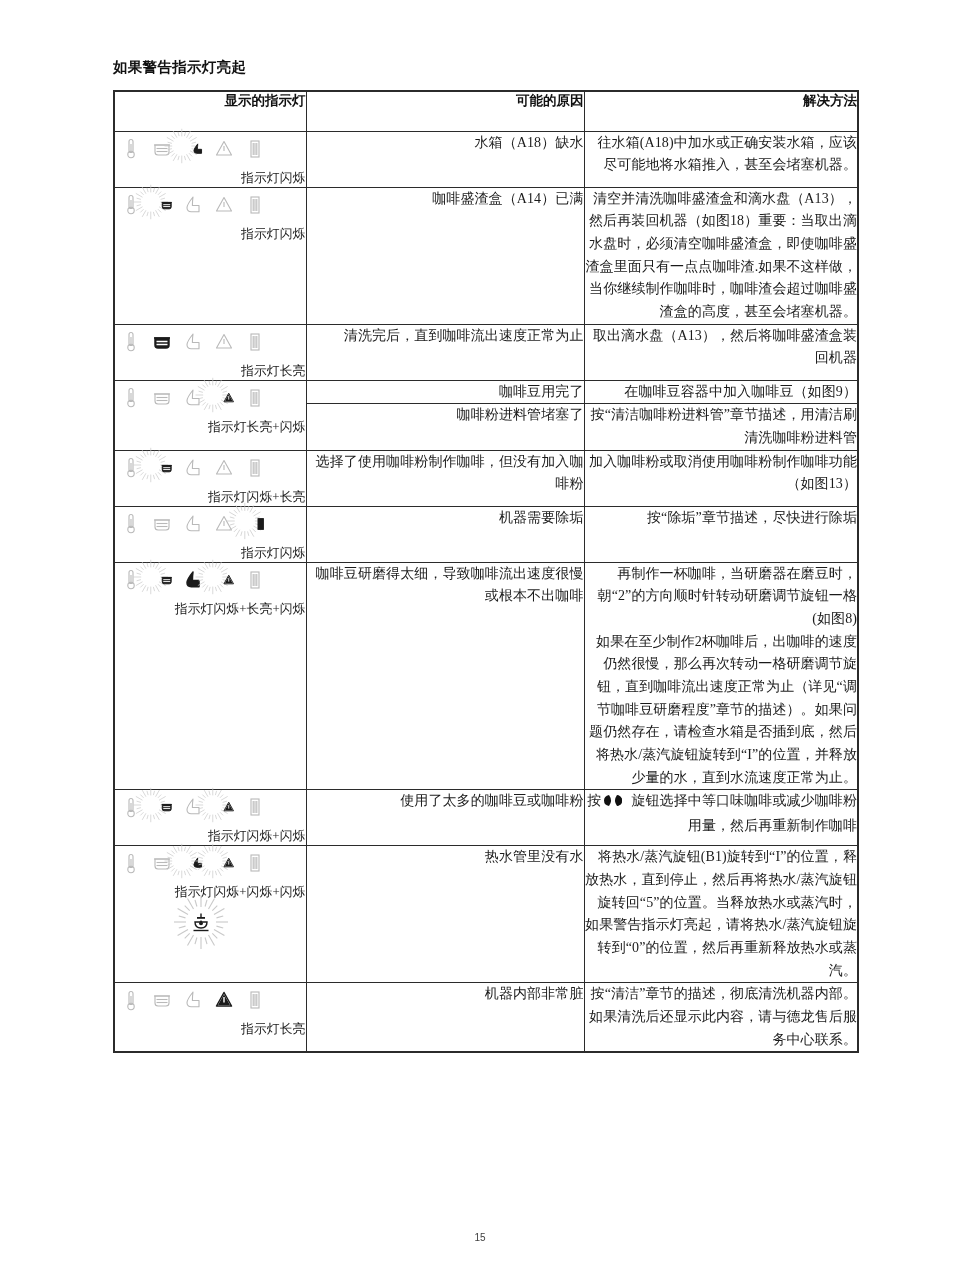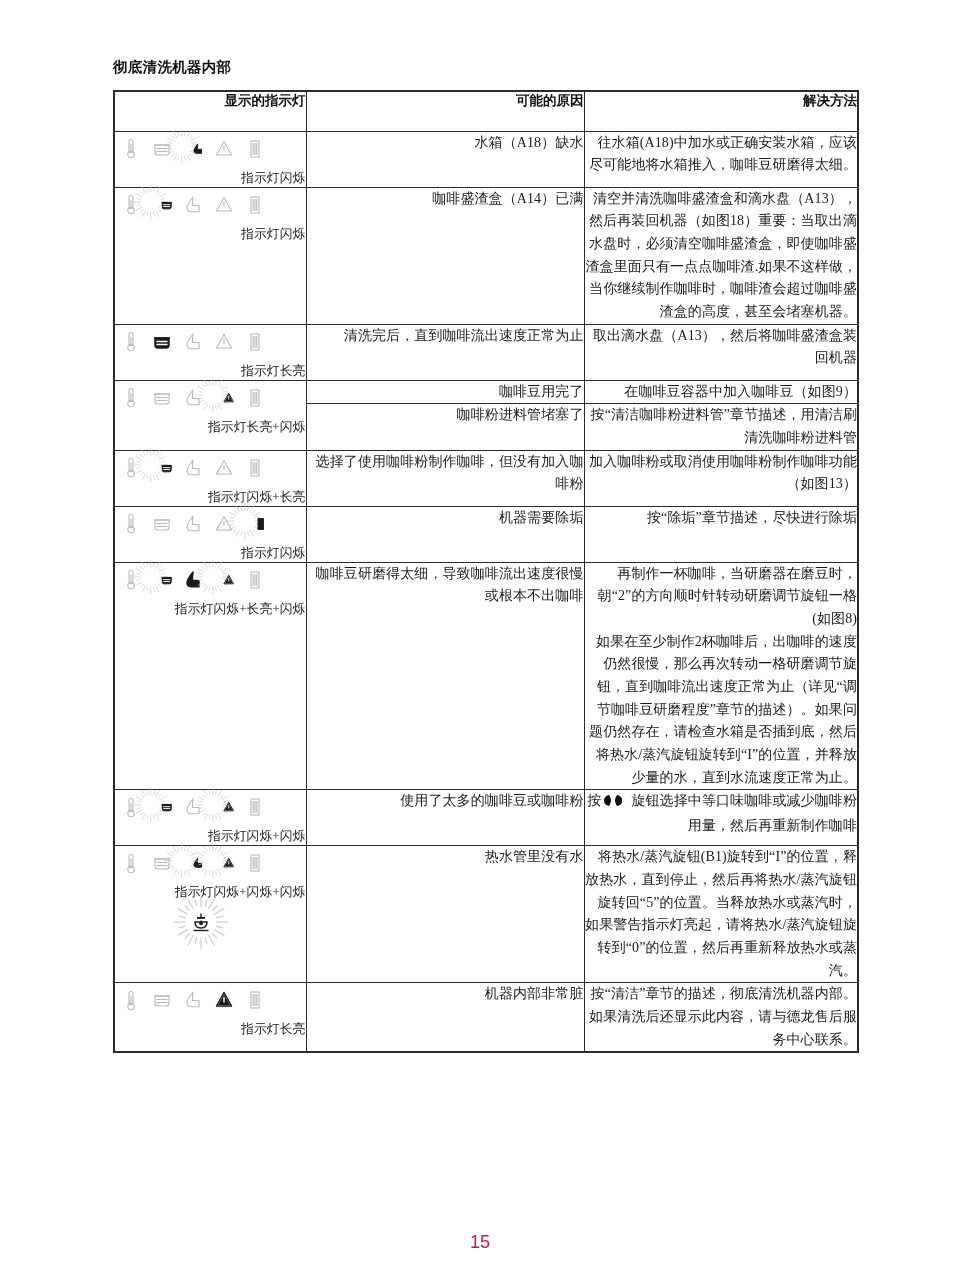--- a/index.html
+++ b/index.html
@@ -115,30 +115,30 @@
     display: inline-block;
     vertical-align: -2px;
     margin: 0 2px;
   }
   .pagenum {
     position: absolute;
     left: 0; right: 0;
     top: 1232px;
     text-align: center;
     font-family: "Liberation Sans", "DejaVu Sans", sans-serif;
-    font-size: 18px;
-    color: #be185d;
+    font-size: 10px;
+    color: #404040;
   }
 </style>
 </head>
 <body>
 
 <div class="page">
 
-  <div class="section-title">彻底清洗机器内部</div>
+  <div class="section-title">如果警告指示灯亮起</div>
 
   <table class="lights">
     <colgroup>
         <col class="c1">
         <col class="c2">
         <col class="c3">
       </colgroup>
     <thead>
       <tr>
         <th>显示的指示灯</th>
@@ -210,21 +210,21 @@
                   <line x1="8.8" y1="4" x2="8.8" y2="16" stroke="#b9b9b9" stroke-width="1.1"></line>
                 </svg>
               </div>
             </div>
             <div class="caption">指示灯闪烁</div>
           </td>
           <td class="txt">
             <p>水箱（A18）缺水</p>
           </td>
           <td class="txt">
-            <p>往水箱(A18)中加水或正确安装水箱，应该尽可能地将水箱推入，咖啡豆研磨得太细。</p>
+            <p>往水箱(A18)中加水或正确安装水箱，应该尽可能地将水箱推入，甚至会堵塞机器。</p>
           </td>
         </tr>
         <tr>
           <td class="panel">
             <div class="lamprow">
               <div class="lampslot">
                 <svg width="14" height="21" viewBox="0 0 14 21">
                   <rect x="5" y="1.5" width="4" height="13" rx="2" fill="none" stroke="#b9b9b9" stroke-width="1.1"></rect>
                   <circle cx="7" cy="16.5" r="3.2" fill="none" stroke="#b9b9b9" stroke-width="1.1"></circle>
                   <line x1="7" y1="6" x2="7" y2="15" stroke="#b9b9b9" stroke-width="1.1"></line>

